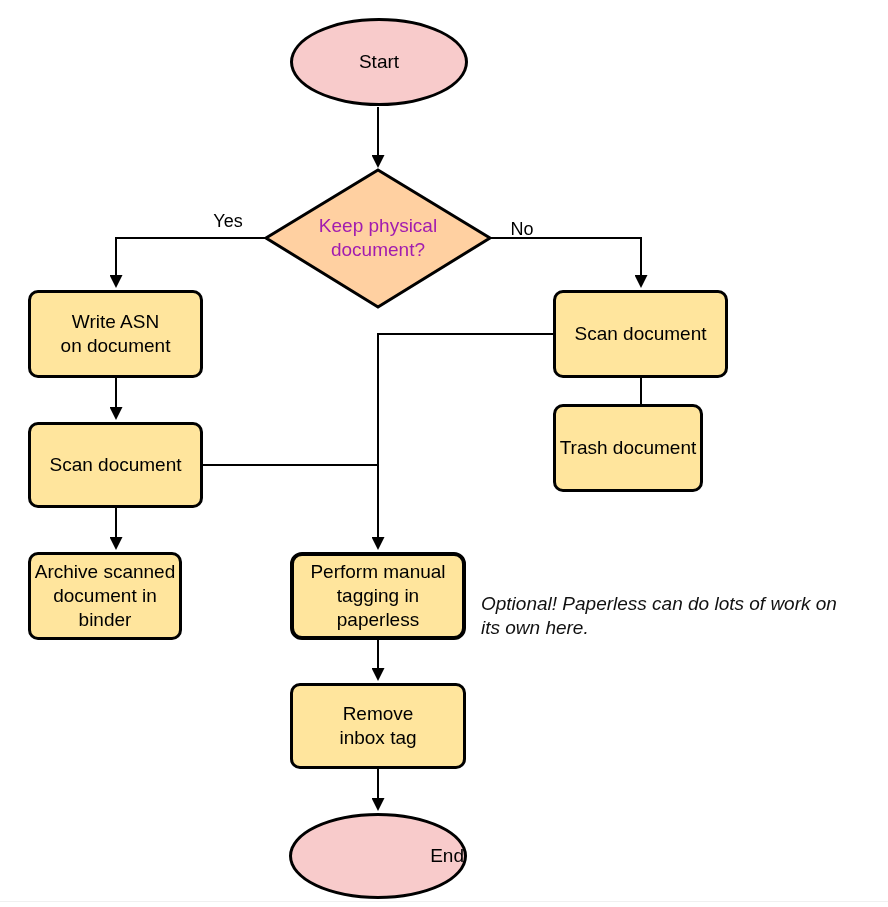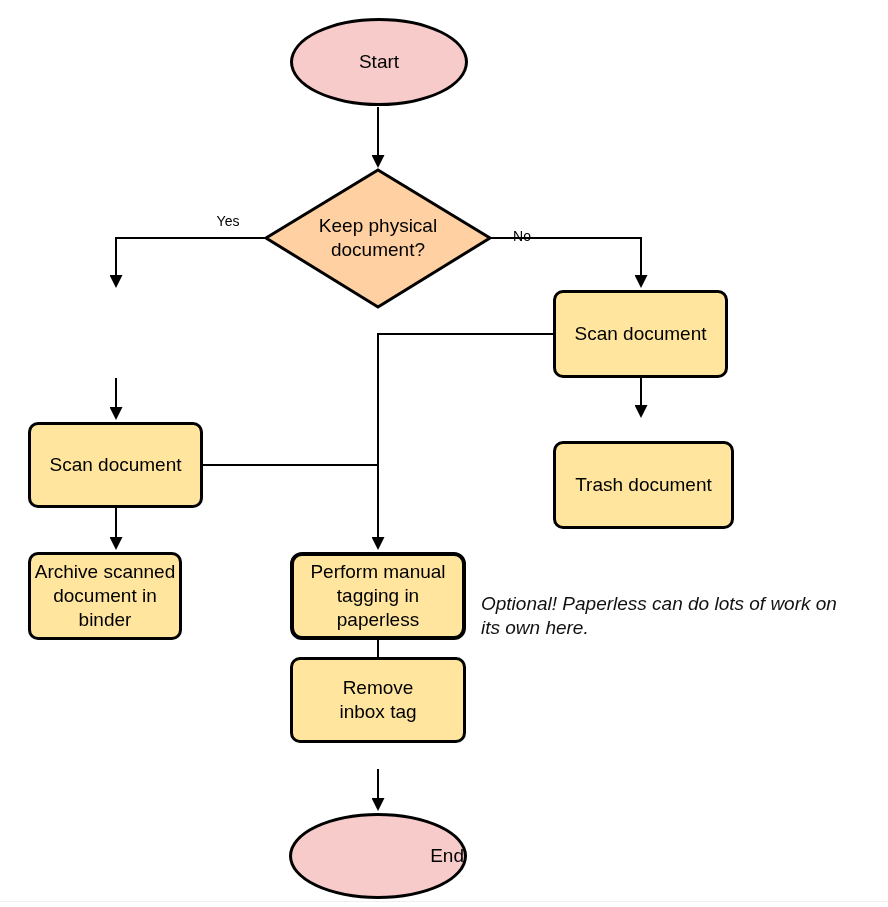--- a/index.html
+++ b/index.html
@@ -55,42 +55,42 @@
   .node-label {
     white-space: pre-line;
     pointer-events: none;
   }
   #n-start        { left: 290px; top:  18px; width: 178px; height: 88px; }
   #n-end          { left: 289px; top: 813px; width: 178px; height: 86px; justify-content: flex-end; }
   #n-write-asn    { left:  28px; top: 290px; width: 175px; height: 88px; }
   #n-scan-left    { left:  28px; top: 422px; width: 175px; height: 86px; }
   #n-archive      { left:  28px; top: 552px; width: 154px; height: 88px; }
   #n-scan-right   { left: 553px; top: 290px; width: 175px; height: 88px; }
-  #n-trash        { left: 553px; top: 441px; width: 181px; height: 88px; }
+  #n-trash        { left: 553px; top: 404px; width: 150px; height: 88px; }
   #n-tagging      { left: 290px; top: 552px; width: 176px; height: 88px; }
-  #n-remove-inbox { left: 290px; top: 657px; width: 176px; height: 86px; }
+  #n-remove-inbox { left: 290px; top: 683px; width: 176px; height: 86px; }
   #lbl-decision {
     position: absolute;
     left: 278px; top: 206px; width: 200px; height: 64px;
     display: flex; align-items: center; justify-content: center;
     text-align: center;
     font-size: 19px; line-height: 24px;
     white-space: pre-line;
-    color: #000000;
+    color: #a21caf;
   }
   .edge-label {
     position: absolute;
     width: 56px;
     text-align: center;
-    font-size: 14px;
+    font-size: 18px;
     line-height: 20px;
     color: #000000;
   }
   #lbl-yes { left: 200px; top: 211px; }
-  #lbl-no  { left: 494px; top: 226px; }
+  #lbl-no  { left: 494px; top: 219px; }
   #annotation {
     position: absolute;
     left: 481px; top: 592px; width: 410px;
     font-size: 19px;
     line-height: 24px;
     font-style: italic;
     color: #111111;
     white-space: pre-line;
   }
   #bottom-rule {
@@ -129,20 +129,24 @@
   <div class="node terminator" id="n-start">
     <span class="node-label">Start</span>
   </div>
 
   <div id="lbl-decision">Keep physical
 document?</div>
 
   <div class="edge-label" id="lbl-yes">Yes</div>
   <div class="edge-label" id="lbl-no">No</div>
 
+  <div class="node process" id="n-write-asn">
+    <span class="node-label">Write ASN
+on document</span>
+  </div>
 
   <div class="node process" id="n-scan-left">
     <span class="node-label">Scan document</span>
   </div>
 
   <div class="node process" id="n-archive">
     <span class="node-label">Archive scanned
 document in
 binder</span>
   </div>

